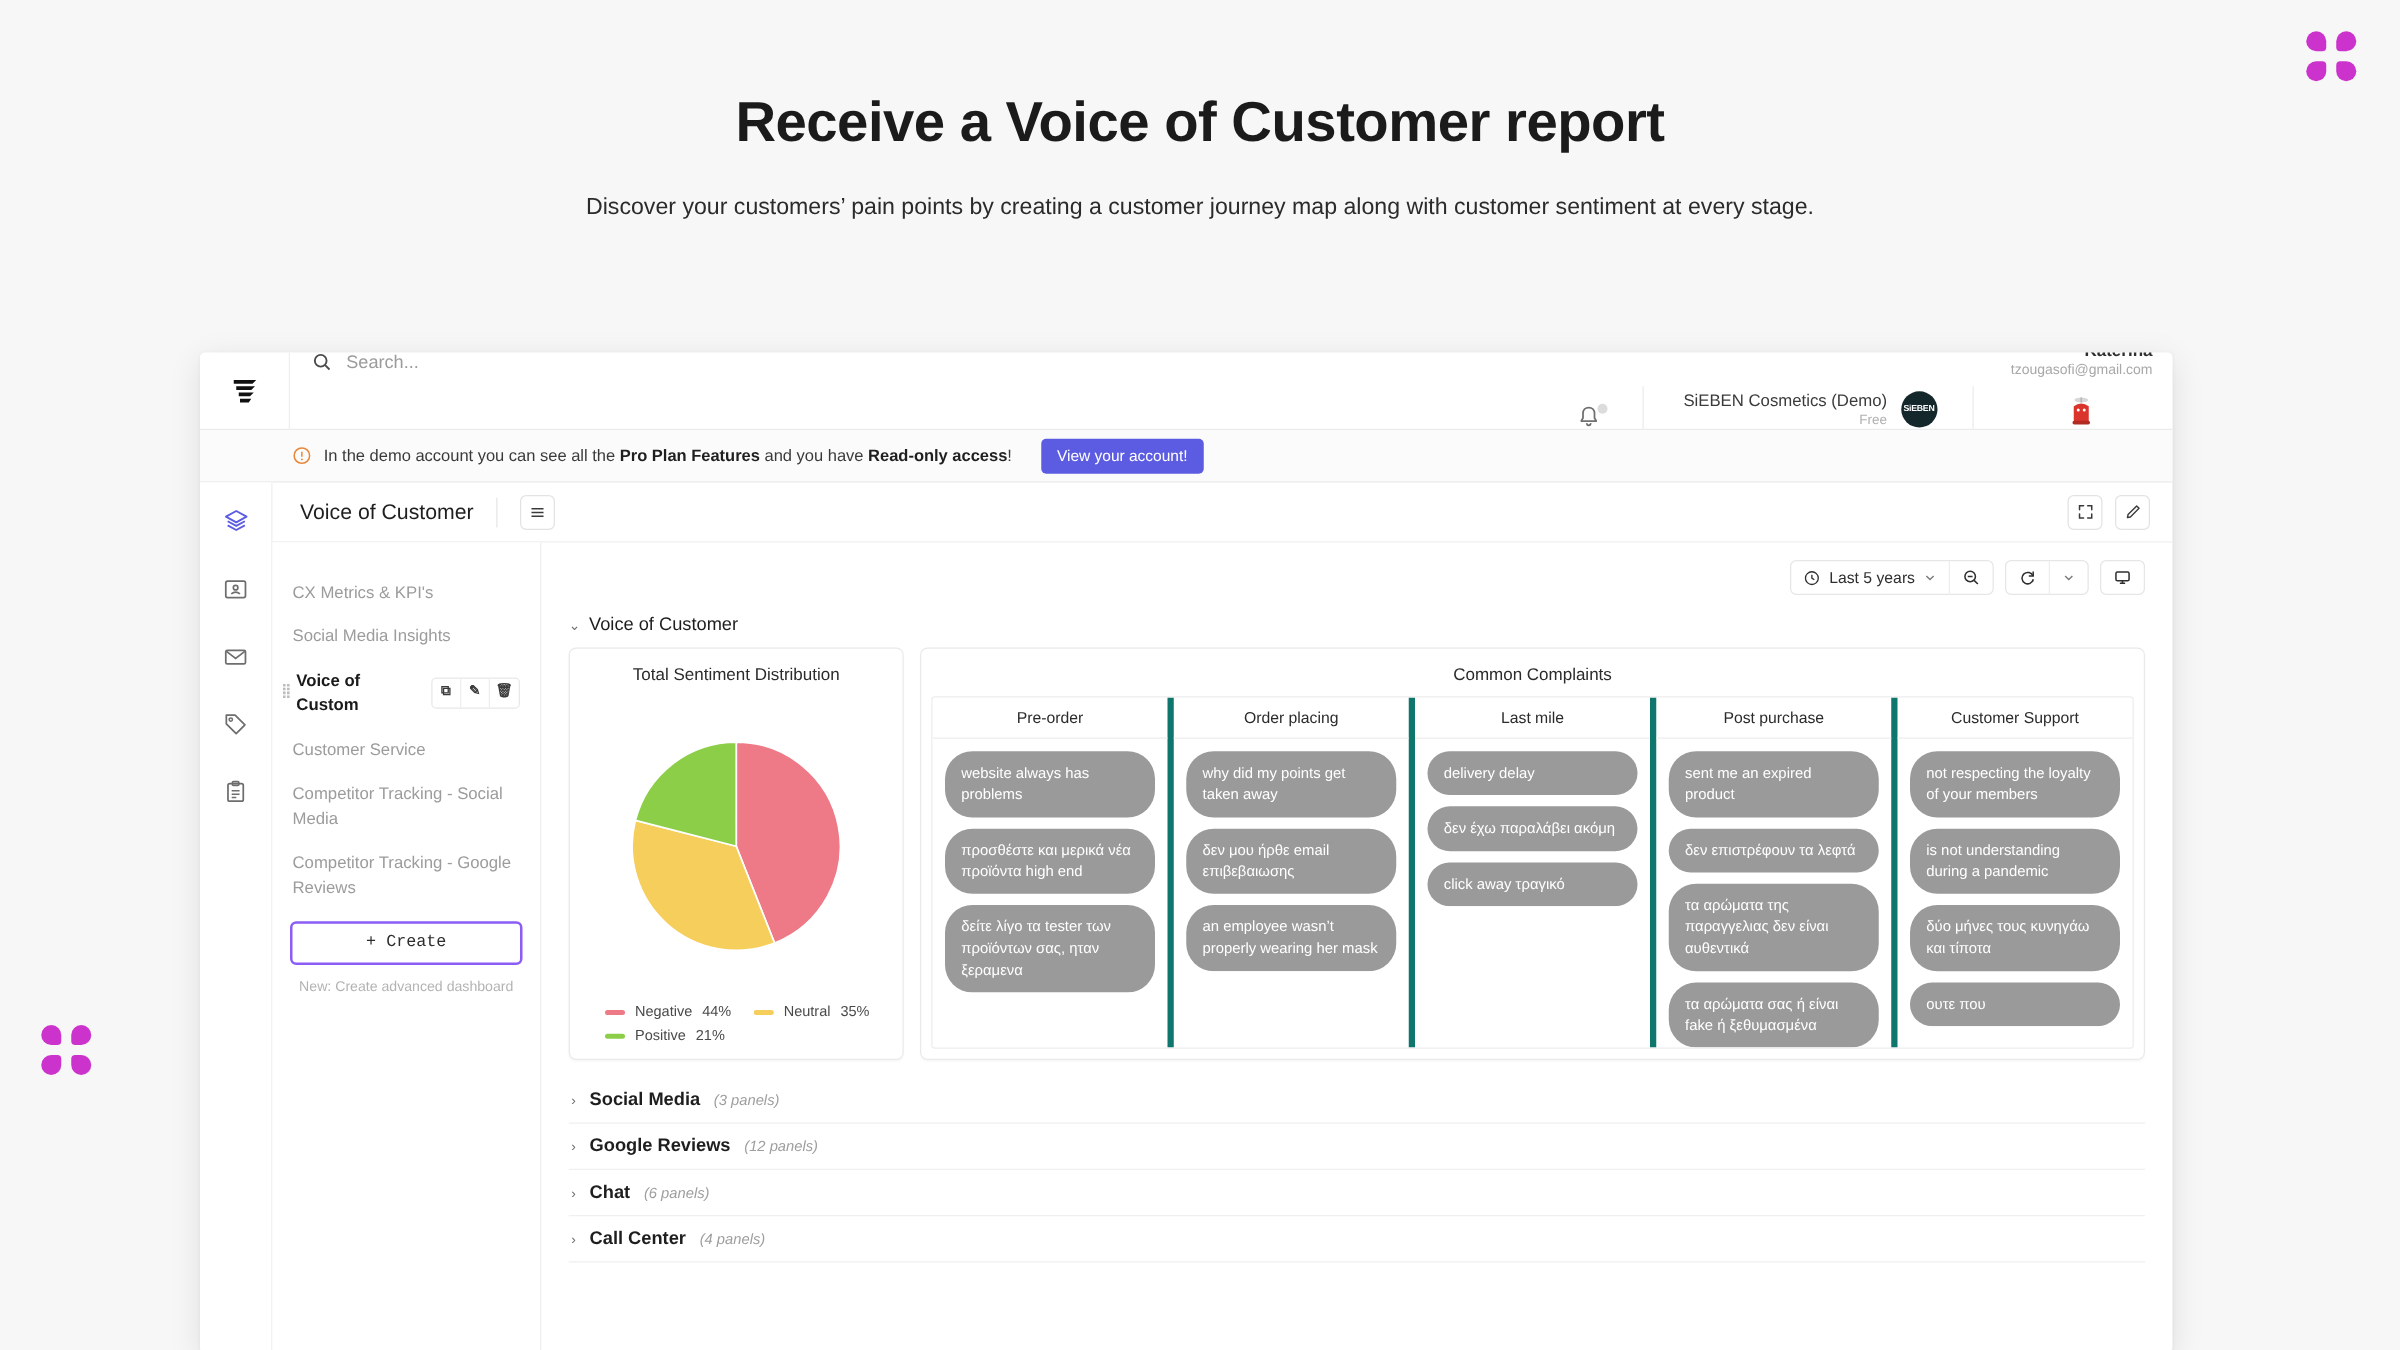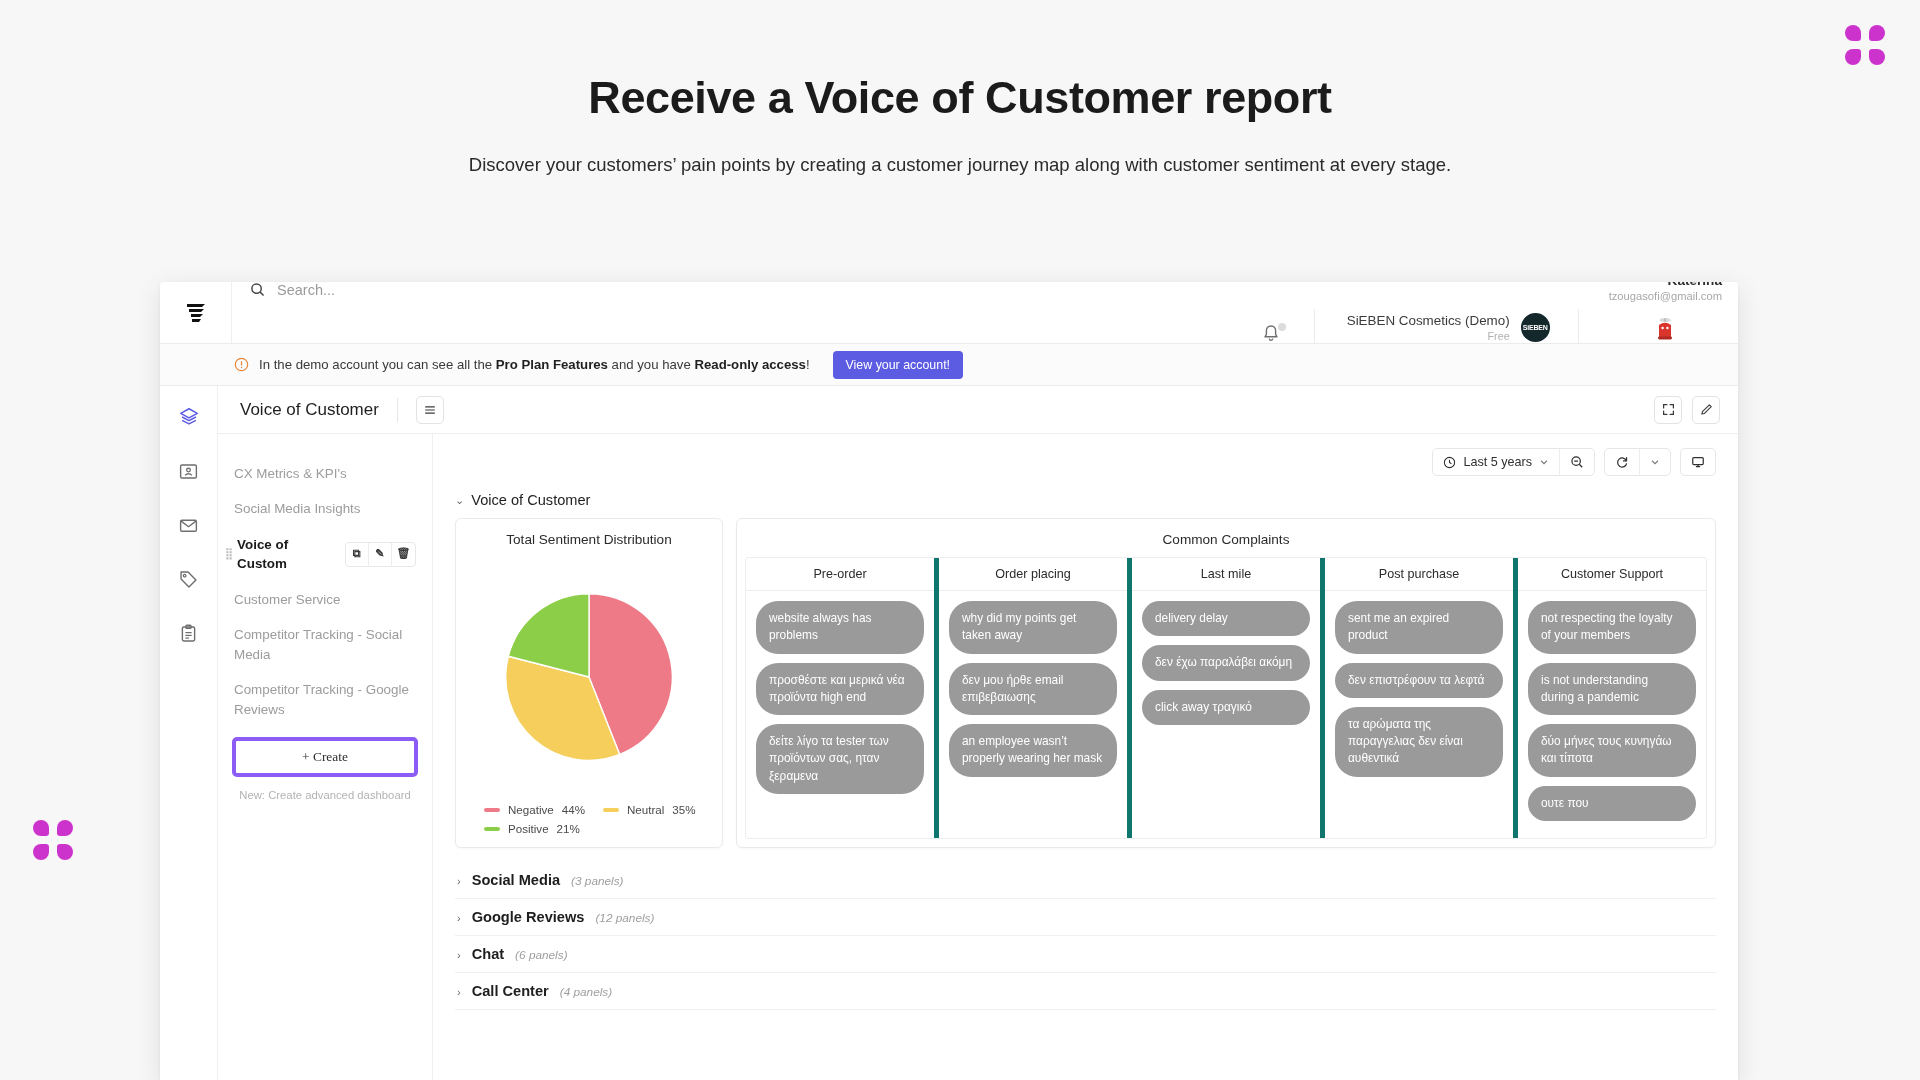--- a/index.html
+++ b/index.html
@@ -123,22 +123,22 @@
   }
   .dash-item.active { color:#1a1a1a; font-weight:bold; display:flex; align-items:center; gap:5px; position:relative; }
   .drag-dots { color:#bdbdbd; font-size:11px; letter-spacing:-1px; margin-left:-9px; }
   .row-actions { display:flex; margin-left:6px; border:1px solid #e8e8e8; border-radius:4px; overflow:hidden; background:#fff; }
   .row-actions span {
     width:25px;height:23px;display:flex;align-items:center;justify-content:center;
     font-size:11px;color:#3a3a3a;border-right:1px solid #eee;cursor:pointer;
   }
   .row-actions span:last-child { border-right:none; }
   .create-btn {
-    margin-top:10px; width:100%; border:4px solid #8b5cf6; background:#fff; border-radius:5px;
-    padding:8px 0; font-size:13.4px; color:#2d2d2d; cursor:pointer; font-family:Liberation Serif, serif;
+    margin-top:10px; width:100%; border:2px solid #8b5cf6; background:#fff; border-radius:5px;
+    padding:8px 0; font-size:13.4px; color:#2d2d2d; cursor:pointer; font-family:Liberation Mono, monospace;
   }
   .create-hint { margin-top:12px; text-align:center; font-size:11.3px; color:#b3b3b3; }
 
   
   .panel-area { flex:1; padding: 14px 22px 0 22px; min-width:0; overflow:hidden; }
   .toolbar-row { display:flex; justify-content:flex-end; align-items:center; gap:9px; }
   .tb-group { display:flex; border:1px solid #e6e6e6; border-radius:5px; overflow:hidden; background:#fff; height:28px; }
   .tb-cell {
     display:flex; align-items:center; gap:7px; padding:0 10px; font-size:12.6px; color:#2f2f2f;
     border-right:1px solid #ededed; cursor:pointer;
@@ -469,20 +469,21 @@
                       <div class="bubble" style="background: rgb(154, 154, 154);">δεν έχω παραλάβει ακόμη</div>
                       <div class="bubble" style="background: rgb(154, 154, 154);">click away τραγικό</div>
                     </div>
                   </div>
                   <div class="comp-col">
                     <div class="comp-col-head">Post purchase</div>
                     <div class="bubbles">
                       <div class="bubble" style="background: rgb(154, 154, 154);">sent me an expired product</div>
                       <div class="bubble" style="background: rgb(154, 154, 154);">δεν επιστρέφουν τα λεφτά</div>
                       <div class="bubble" style="background: rgb(154, 154, 154);">τα αρώματα της παραγγελιας δεν είναι αυθεντικά</div>
+                      <div class="bubble" style="background: rgb(154, 154, 154);">τα αρώματα σας ή είναι fake ή ξεθυμασμένα</div>
                     </div>
                   </div>
                   <div class="comp-col">
                     <div class="comp-col-head">Customer Support</div>
                     <div class="bubbles">
                       <div class="bubble" style="background: rgb(154, 154, 154);">not respecting the loyalty of your members</div>
                       <div class="bubble" style="background: rgb(154, 154, 154);">is not understanding during a pandemic</div>
                       <div class="bubble" style="background: rgb(154, 154, 154);">δύο μήνες τους κυνηγάω και τίποτα</div>
                       <div class="bubble" style="background: rgb(154, 154, 154);">ουτε που</div>
                     </div>

